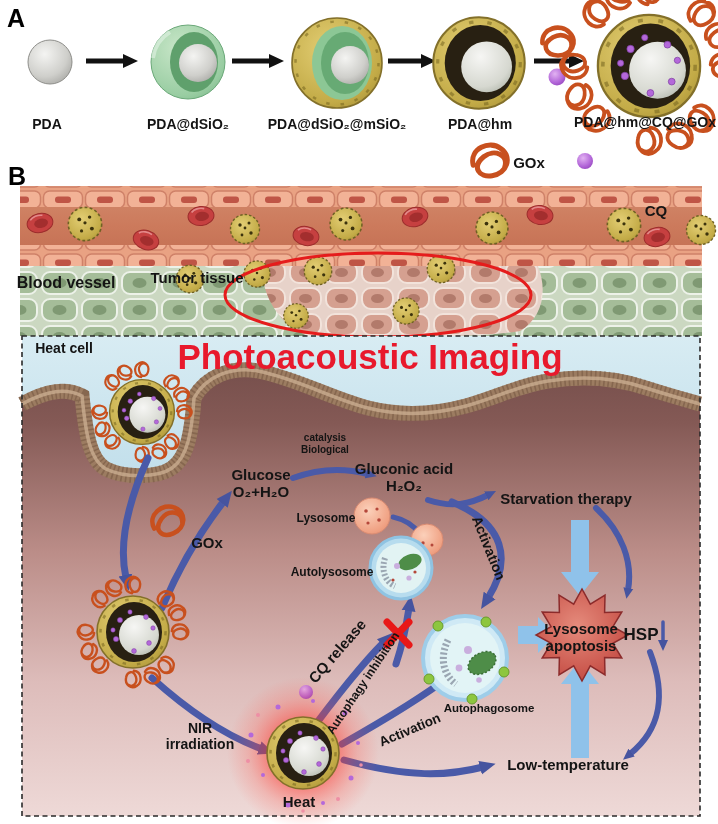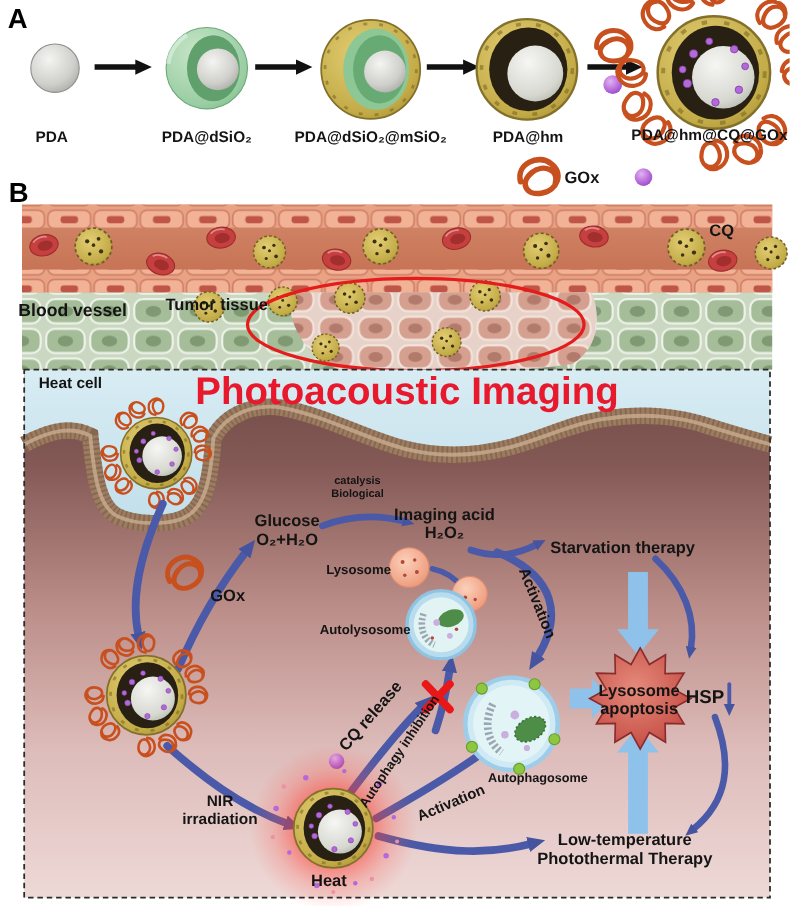--- a/index.html
+++ b/index.html
@@ -373,35 +373,34 @@
 <div class="lbl panel-letter" style="left:17px;top:176px;">B</div>
 <div class="lbl sz16" style="left:66px;top:247px;">Blood vessel</div>
 <div class="lbl sz15" style="left:197px;top:277px;">Tumor tissue</div>
 <div class="lbl sz14" style="left:64px;top:348px;">Heat cell</div>
 <div class="lbl red" style="left:370px;top:356px;font-size:35px;">Photoacoustic Imaging</div>
 
 <div class="lbl sz15" style="left:261px;top:474px;">Glucose</div>
 <div class="lbl sz15" style="left:261px;top:491px;">O₂+H₂O</div>
 <div class="lbl sz10" style="left:325px;top:450px;">Biological</div>
 <div class="lbl sz10" style="left:325px;top:438px;">catalysis</div>
-<div class="lbl sz15" style="left:404px;top:468px;">Imaging acid</div>
+<div class="lbl sz15" style="left:404px;top:468px;">Gluconic acid</div>
 <div class="lbl sz15" style="left:404px;top:485px;text-align:center;">H₂O₂</div>
 <div class="lbl sz15" style="left:207px;top:542px;">GOx</div>
 
 <div class="lbl sz12" style="left:326px;top:518px;">Lysosome</div>
 <div class="lbl sz12" style="left:332px;top:572px;">Autolysosome</div>
 <div class="lbl sz11" style="left:489px;top:709px;">Autophagosome</div>
 
 <div class="lbl sz14" style="left:489px;top:548px;transform:translate(-50%,-50%) rotate(68deg);">Activation</div>
 <div class="lbl sz15" style="left:566px;top:498px;">Starvation therapy</div>
 <div class="lbl sz15" style="left:337px;top:651px;transform:translate(-50%,-50%) rotate(-49deg);">CQ release</div>
 <div class="lbl sz12" style="left:363px;top:683px;transform:translate(-50%,-50%) rotate(-56deg);">Autophagy inhibition</div>
 <div class="lbl sz15" style="left:581px;top:628px;">Lysosome</div>
 <div class="lbl sz15" style="left:581px;top:645px;">apoptosis</div>
 <div class="lbl sz17" style="left:641px;top:634px;">HSP</div>
 <div class="lbl sz14" style="left:200px;top:728px;">NIR</div>
 <div class="lbl sz14" style="left:200px;top:744px;">irradiation</div>
 <div class="lbl sz15" style="left:299px;top:801px;text-align:center;">Heat</div>
 <div class="lbl sz13" style="left:410px;top:730px;transform:translate(-50%,-50%) rotate(-23deg);">Activation</div>
 <div class="lbl sz15" style="left:568px;top:764px;">Low-temperature</div>
-<div class="lbl sz15" style="left:568px;top:781px;">Photothermal Therapy</div>
 
 </div>
 
 </body></html>

